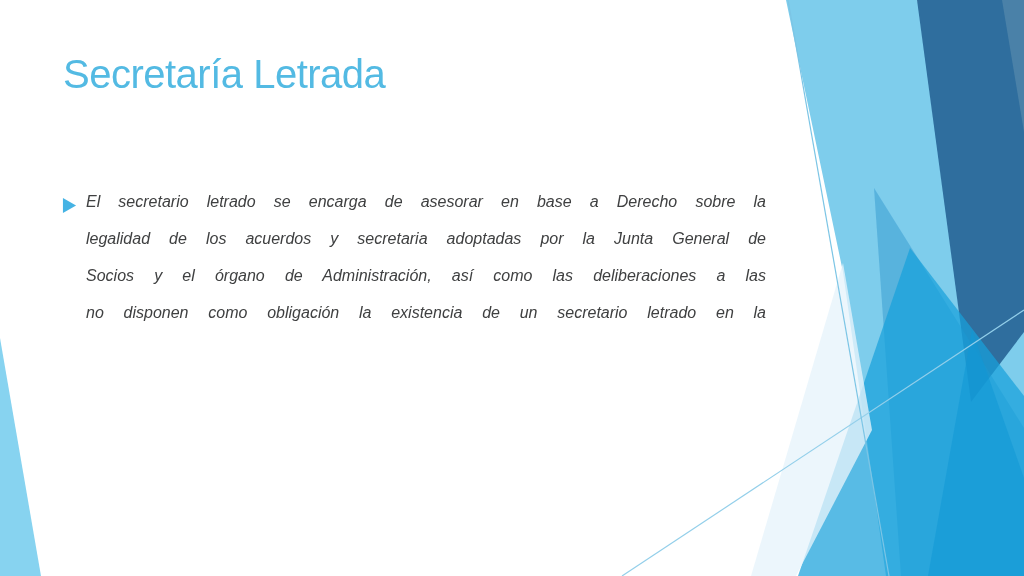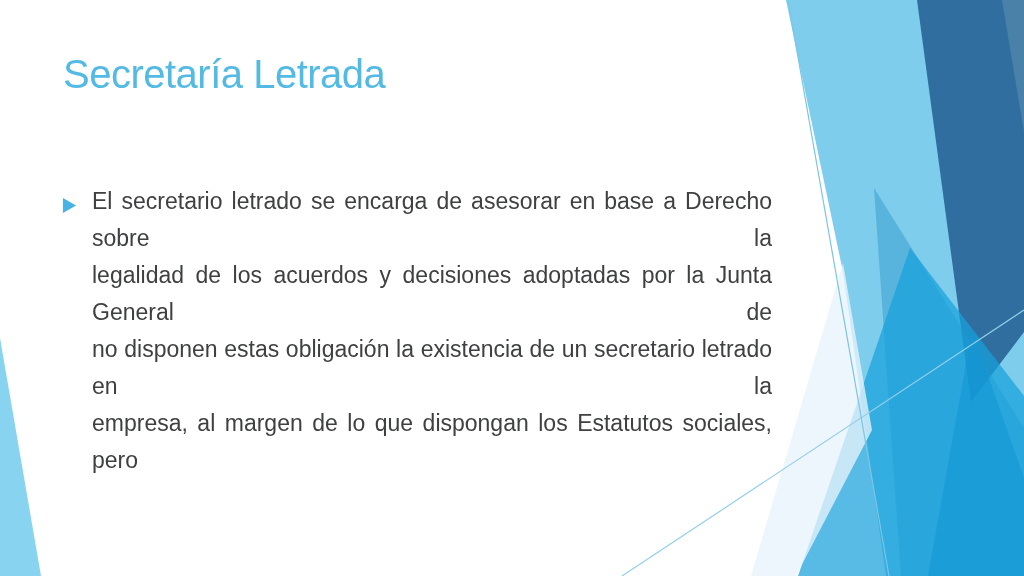--- a/index.html
+++ b/index.html
@@ -53,25 +53,26 @@
     width:712px;
   }
   .bullet{
     position:absolute;
     left:0;top:15px;
     width:15px;height:15px;
     display:block;
   }
   .bullet polygon{fill:var(--c-bullet);}
   .lines{
-    margin-left:30px;
+    margin-left:24px;
     width:680px;
     color:var(--c-body);
-    font-size:23px;
+    font-size:16px;
     line-height:37px;
+    font-style:italic;
   }
   .line{
     text-align:justify;
     text-align-last:justify;
     white-space:normal;
   }
   .line.last{
     text-align-last:left;
   }
 </style>
@@ -97,19 +98,19 @@
   </svg>
 
   <h1 class="title">Secretaría Letrada</h1>
 
   <div class="body-block">
     <svg class="bullet" viewBox="0 0 16 16" aria-hidden="true">
       <polygon points="1,0 15,8 1,16"></polygon>
     </svg>
     <div class="lines">
       <div class="line">El secretario letrado se encarga de asesorar en base a Derecho sobre la</div>
-      <div class="line">legalidad de los acuerdos y decisiones adoptadas por la Junta General de</div>
-      <div class="line">no disponen estas obligación la existencia de un secretario letrado en la</div>
-      <div class="line">empresa, al margen de lo que dispongan los Estatutos sociales, pero</div>
+      <div class="line">legalidad de los acuerdos y secretaria adoptadas por la Junta General de</div>
+      <div class="line">Socios y el órgano de Administración, así como las deliberaciones a las</div>
+      <div class="line">no disponen como obligación la existencia de un secretario letrado en la</div>
     </div>
   </div>
 
 </div>
 
 </body></html>

